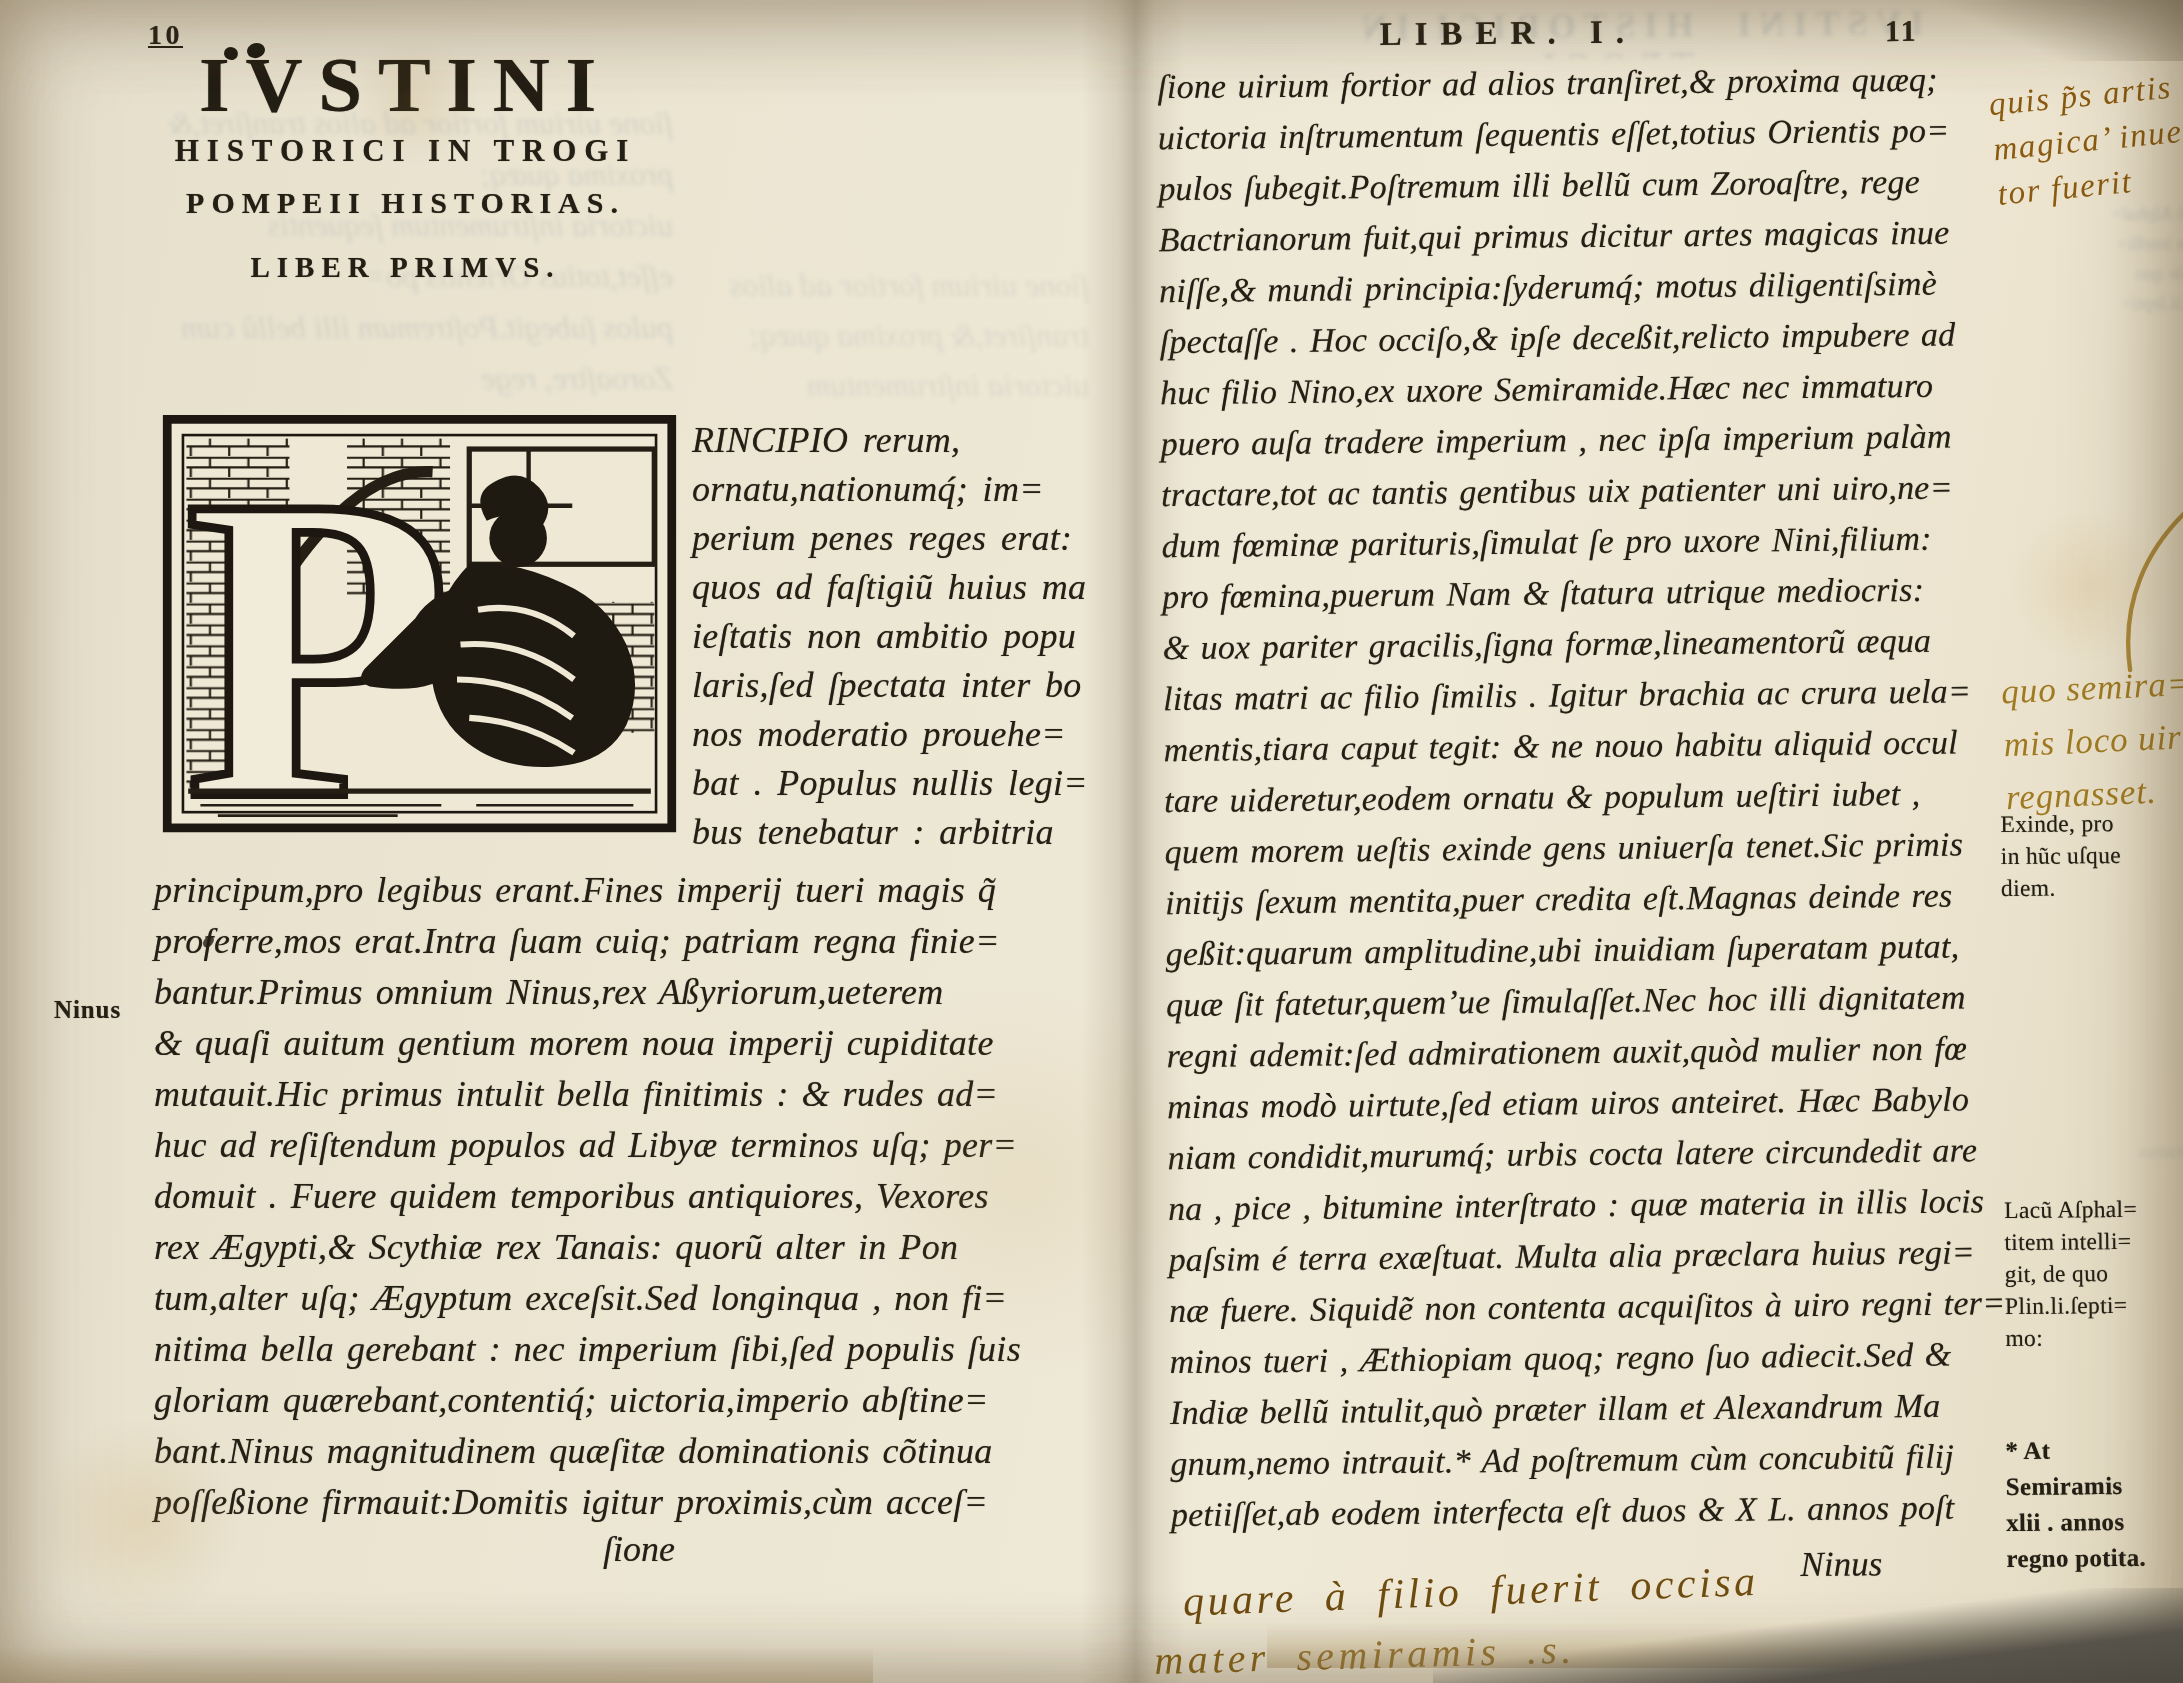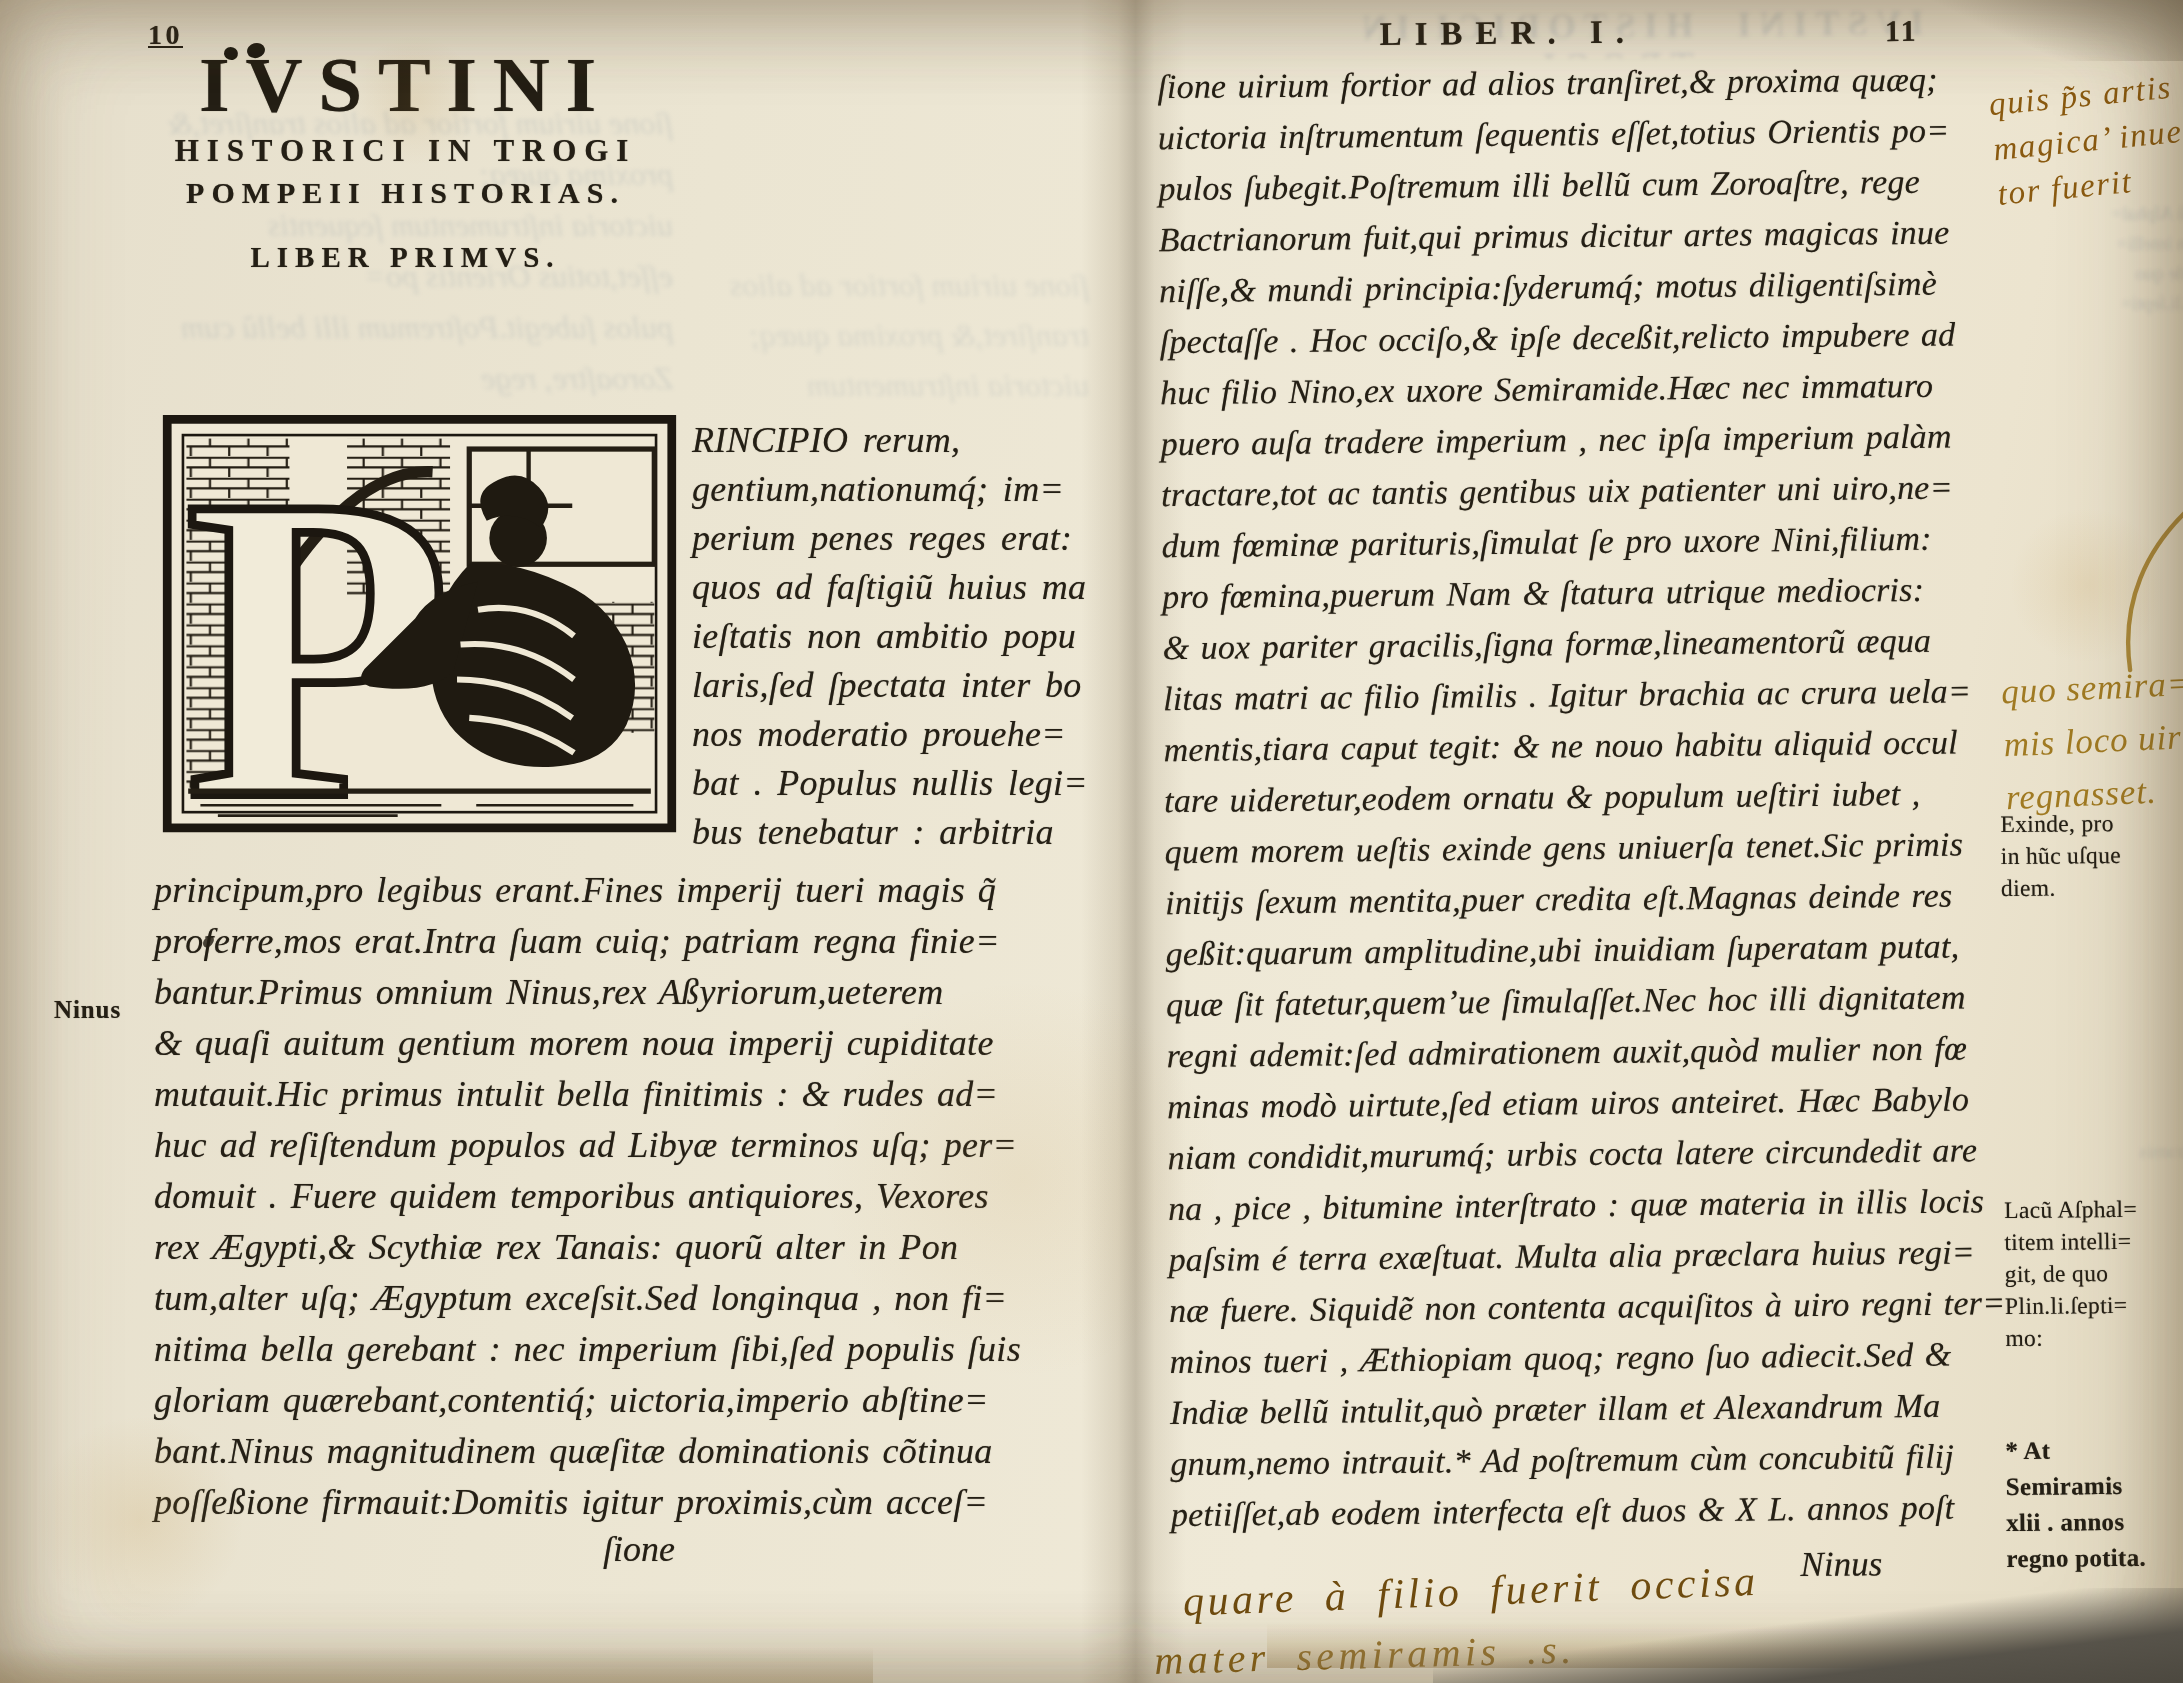--- a/index.html
+++ b/index.html
@@ -39,21 +39,21 @@
   .ghost-m1{left:963px;top:208px;width:131px;height:153px;font-size:19px;line-height:30px;opacity:.30;font-style:normal;}
   .ghost-m2{left:959px;top:1116px;width:131px;height:66px;font-size:19px;line-height:30px;opacity:.26;font-style:normal;}
   .lines{white-space:pre-line;}
   
   .print{color:#241f15;text-shadow:0 0 0.9px rgba(35,28,16,.55);z-index:2;position:absolute;}
   .ital{font-style:italic;}
   .pgnum-l{left:148px;top:19px;font-size:28px;font-weight:bold;letter-spacing:3.5px;text-decoration:underline;}
   .titleblock{left:138px;top:42px;width:535px;text-align:center;}
   .booktitle{font-size:79px;font-weight:bold;letter-spacing:15.7px;line-height:86px;}
   .sub1{font-size:31px;font-weight:bold;letter-spacing:7.9px;margin-top:5.2px;}
-  .sub2{font-size:30px;font-weight:bold;letter-spacing:7px;margin-top:7px;}
+  .sub2{font-size:30px;font-weight:bold;letter-spacing:7px;margin-top:17px;}
   .sub3{font-size:29px;font-weight:bold;letter-spacing:7px;margin-top:31px;}
   .dot{position:absolute;background:#1d1a12;border-radius:50%;z-index:2;}
   .dot1{left:224px;top:47px;width:14px;height:13px;transform:rotate(20deg);}
   .dot2{left:247px;top:43px;width:18.3px;height:15px;transform:rotate(-15deg);}
   .inkdot{left:204px;top:935px;width:8.7px;height:13px;background:#2a241a;border-radius:50%;
           transform:rotate(40deg);position:absolute;z-index:2;opacity:.85;}
   .woodcut{position:absolute;left:162px;top:414px;width:515px;height:421px;z-index:2;}
   .initpara{left:692px;top:416px;width:406px;font-size:36px;line-height:49px;word-spacing:5.2px;letter-spacing:0.3px;}
   .leftbody{left:154px;top:865px;width:943px;font-size:36px;line-height:51px;word-spacing:3.5px;letter-spacing:0.3px;}
   .lastword{left:603px;top:1528px;font-size:36px;}
@@ -185,21 +185,21 @@
         <path d="M354 170 q-42 42 -46 98 q-4 60 28 96 q42 44 112 40 q62 -4 84 -48 q20 -44 0 -92 q-22 -48 -72 -70 q-56 -26 -106 -24 Z"></path>
         <path d="M362 192 q-52 10 -72 42 l-58 58 q-10 14 6 20 q70 10 96 -18 Z"></path>
       </g>
       <path d="M362 224 q60 -10 110 30 M342 264 q70 -6 130 40 M338 304 q70 0 132 44 M352 348 q66 4 120 40" stroke="#efe8d5" stroke-width="7" fill="none"></path>
       <path d="M30 432 H560" stroke="#241e14" stroke-width="6"></path>
       <path d="M44 448 H320 M64 460 H270 M360 448 H540" stroke="#241e14" stroke-width="3"></path>
     </svg>
   </div>
 
   <div class="print ital initpara lines">RINCIPIO rerum,
-gentium,nationumq́; im=
+ornatu,nationumq́; im=
 perium penes reges erat:
 quos ad faſtigiũ huius ma
 ieſtatis non ambitio popu
 laris,ſed ſpectata inter bo
 nos moderatio prouehe=
 bat . Populus nullis legi=
 bus tenebatur : arbitria</div>
 
   <div class="print ital leftbody lines">principum,pro legibus erant.Fines imperij tueri magis q̃
 proferre,mos erat.Intra ſuam cuiq; patriam regna finie=

